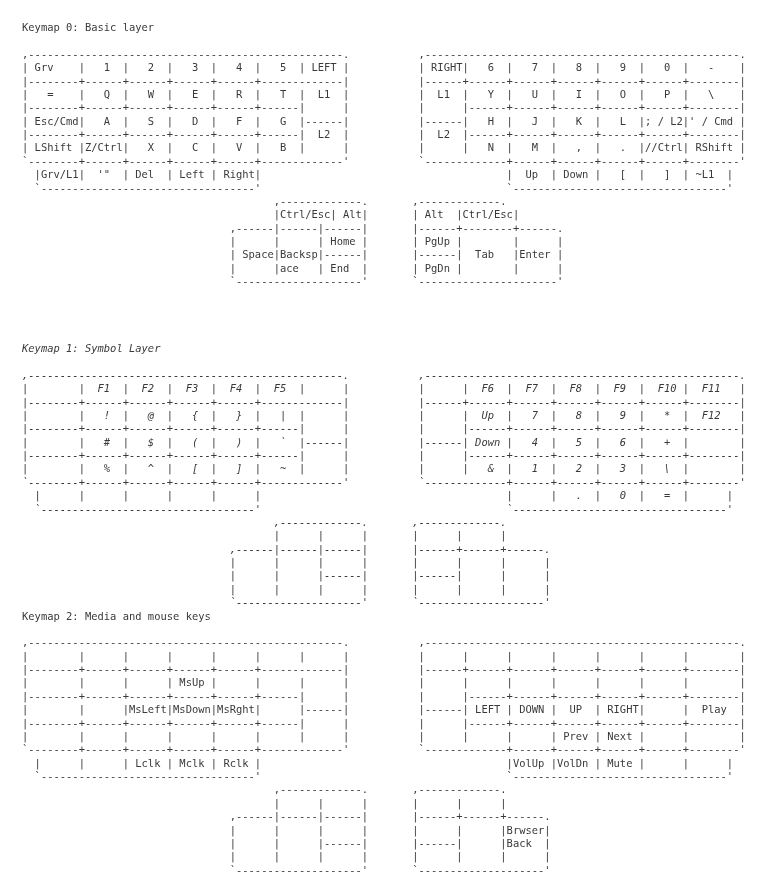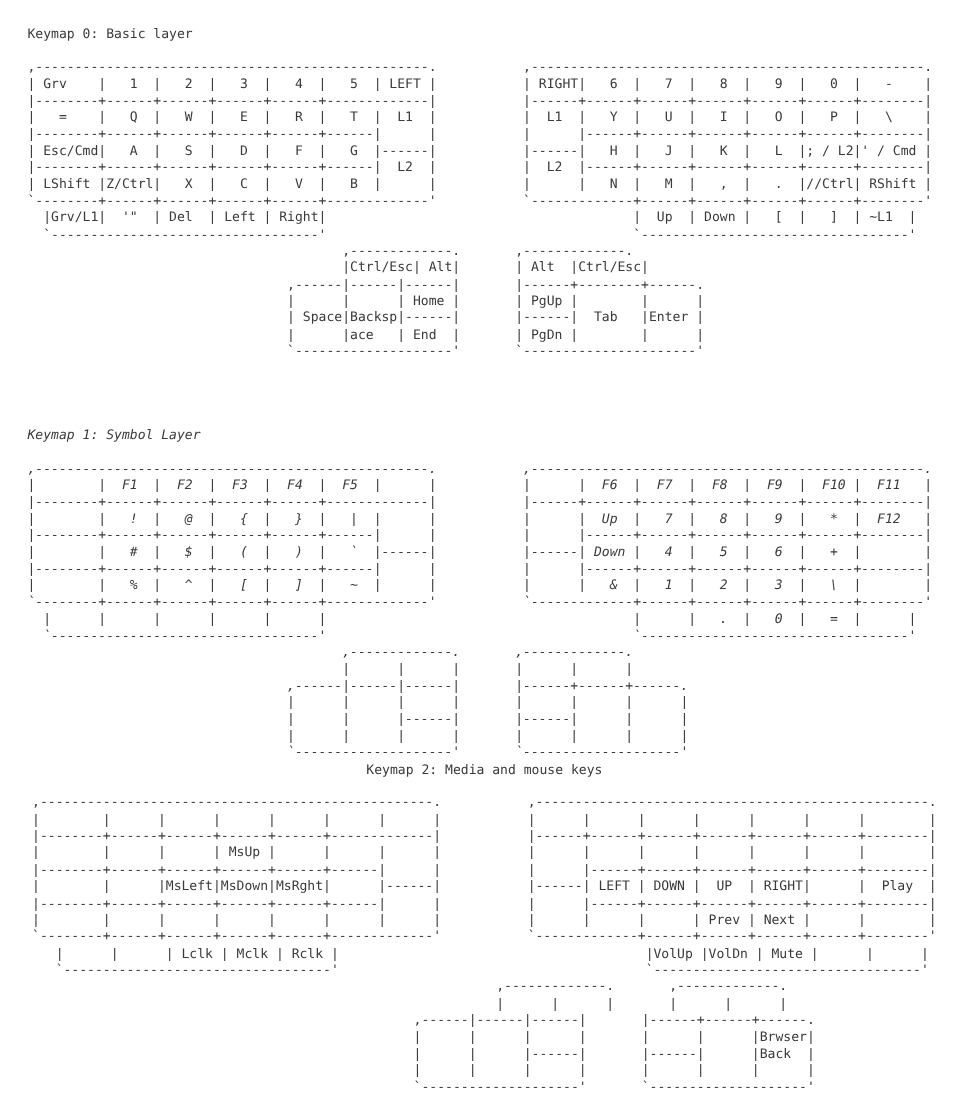--- a/index.html
+++ b/index.html
@@ -25,21 +25,21 @@
     font-weight: normal;
   }
   pre.km-art {
     font-size: 10.46px;
     line-height: 13.38px;
     margin: 0;
     white-space: pre;
   }
   section.keymap { margin: 0; }
   #keymap-section-1 { margin-top: 53.52px; font-style: italic; }
-  #keymap-section-2 { margin-top: 0; text-align: center; }
+  #keymap-section-2 { margin-top: 0; }
 </style>
 </head>
 <body>
 
 <main class="doc">
 
   <section class="keymap" id="keymap-section-0">
     <div class="km-title">Keymap 0: Basic layer</div>
     <pre class="km-art">,--------------------------------------------------.           ,--------------------------------------------------.
 | Grv    |   1  |   2  |   3  |   4  |   5  | LEFT |           | RIGHT|   6  |   7  |   8  |   9  |   0  |   -    |

